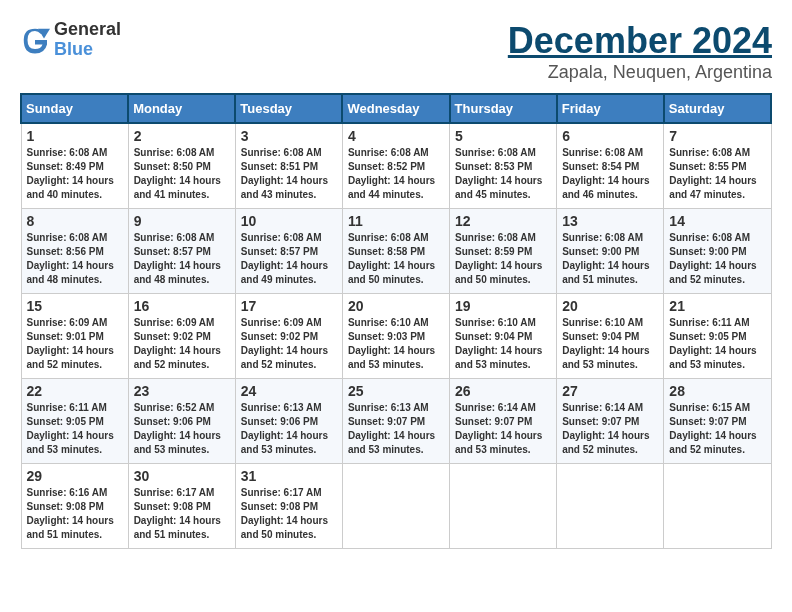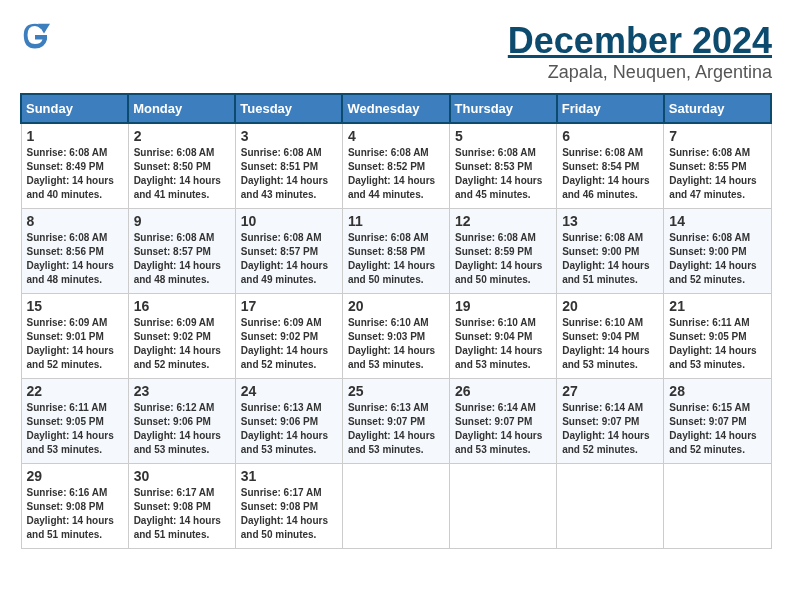--- a/index.html
+++ b/index.html
@@ -91,20 +91,24 @@
   </style>
 </head>
 <body>
 
 <div class="header-area">
   <div class="logo">
     <svg class="logo-icon" viewBox="0 0 40 40" xmlns="http://www.w3.org/2000/svg">
       <path d="M5 20 Q5 5 20 5 Q28 5 33 12 L28 12 Q24 8 20 8 Q10 8 10 20 Q10 32 20 32 Q28 32 30 26 L20 26 L20 20 L36 20 L36 26 Q33 38 20 38 Q5 38 5 20Z" fill="#3d7ebf"></path>
       <path d="M32 5 L40 5 L32 18 L24 5Z" fill="#3d7ebf"></path>
     </svg>
+    <div class="logo-text">
+      <span>General</span>
+      <span>Blue</span>
+    </div>
   </div>
   <div class="title-area">
     <div class="month-title">December 2024</div>
     <div class="location">Zapala, Neuquen, Argentina</div>
   </div>
 </div>
 
 <table class="calendar">
   <thead>
     <tr>
@@ -274,21 +278,21 @@
       <tr>
         <td>
           <span class="day-num">22</span>
           <div class="day-info" style="white-space: pre-line;">Sunrise: 6:11 AM
 Sunset: 9:05 PM
 Daylight: 14 hours
 and 53 minutes.</div>
         </td>
         <td>
           <span class="day-num">23</span>
-          <div class="day-info" style="white-space: pre-line;">Sunrise: 6:12 AM
+          <div class="day-info" style="white-space: pre-line;">Sunrise: 6:52 AM
 Sunset: 9:06 PM
 Daylight: 14 hours
 and 53 minutes.</div>
         </td>
         <td>
           <span class="day-num">24</span>
           <div class="day-info" style="white-space: pre-line;">Sunrise: 6:13 AM
 Sunset: 9:06 PM
 Daylight: 14 hours
 and 53 minutes.</div>

